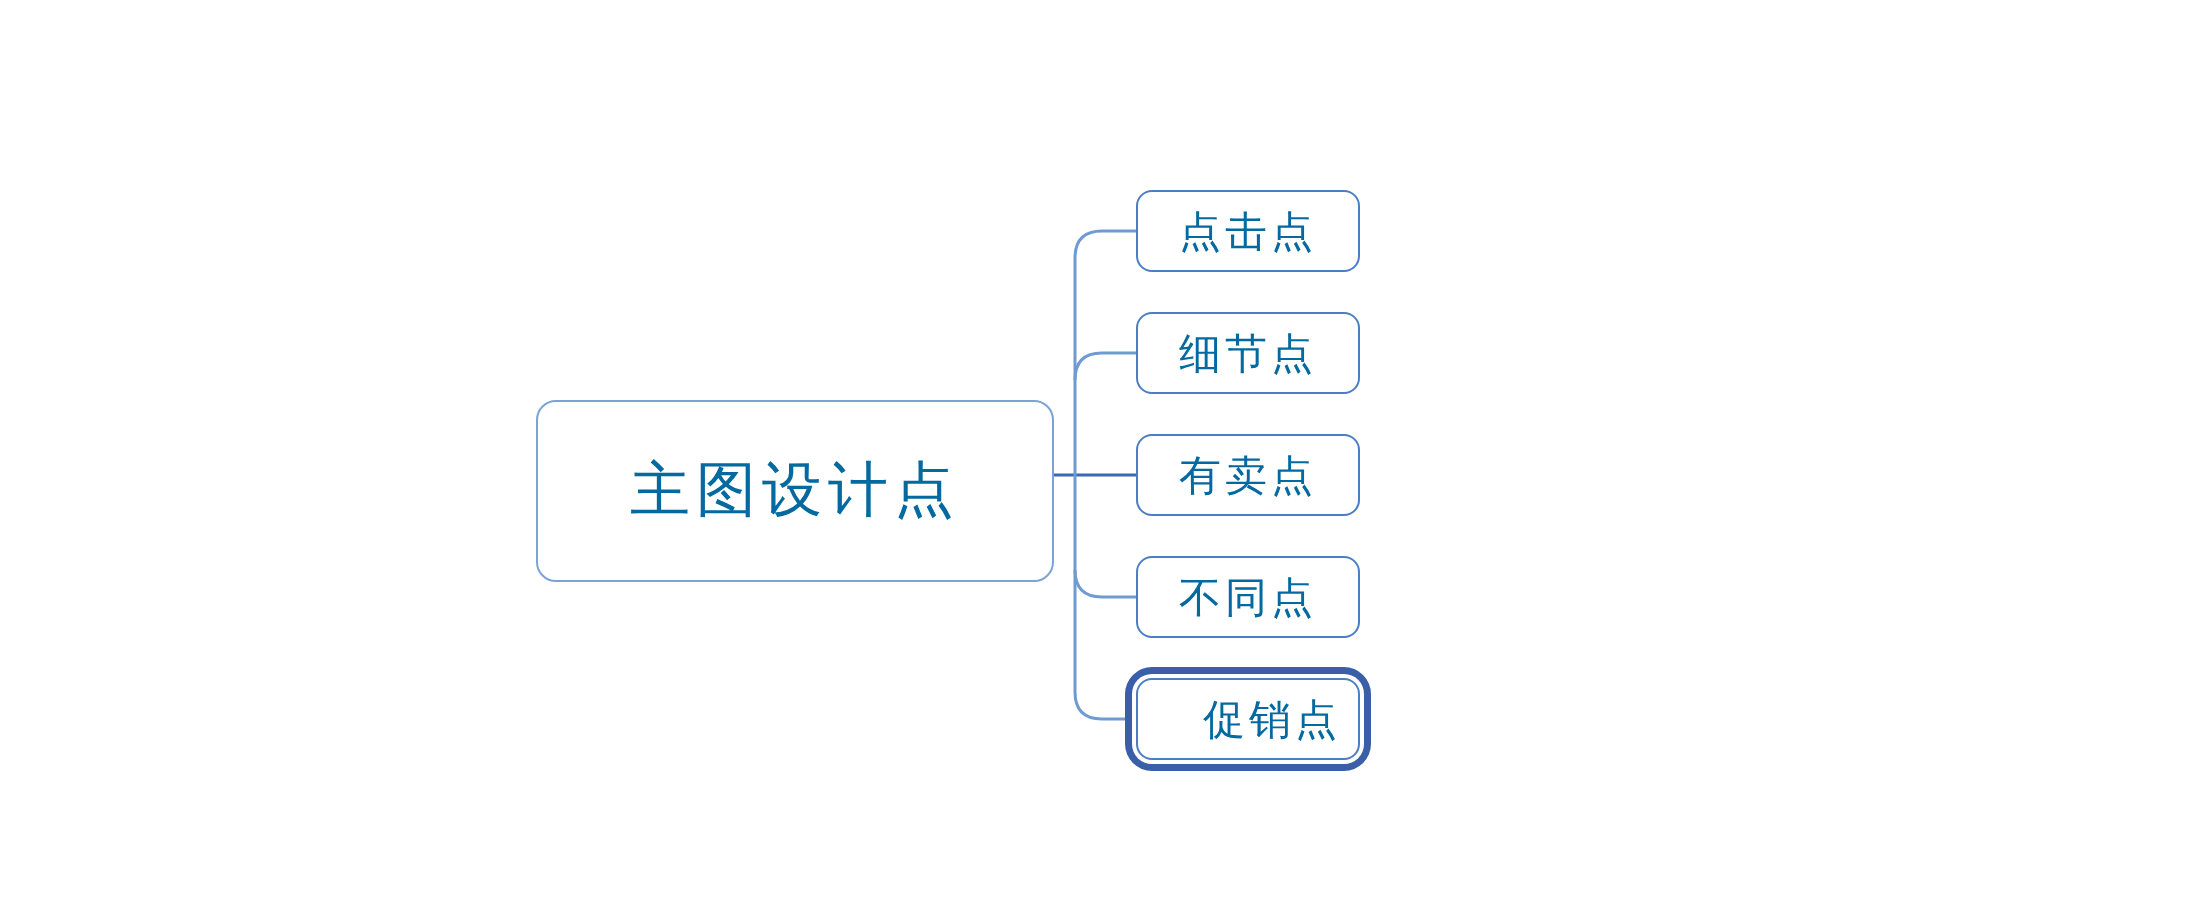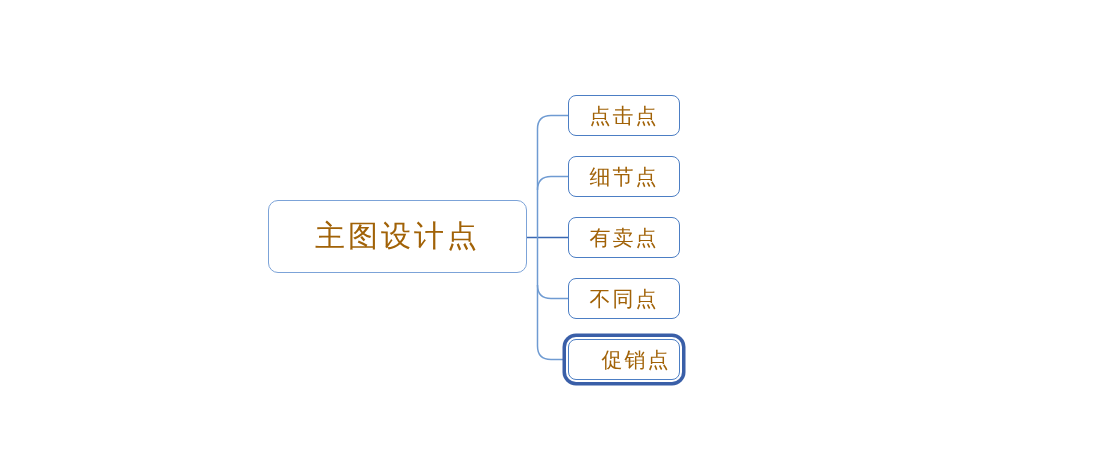--- a/index.html
+++ b/index.html
@@ -22,29 +22,29 @@
     width: 1103px;
     height: 462px;
   }
   .node {
     position: absolute;
     box-sizing: border-box;
     display: flex;
     align-items: center;
     justify-content: center;
     background: #ffffff;
-    color: #a16207;
+    color: #0369a1;
     cursor: default;
     white-space: nowrap;
   }
   .root-node {
     left: 268px;
     top: 200px;
     width: 259px;
-    height: 73px;
+    height: 91px;
     border: 1.5px solid #7ca3d8;
     border-radius: 10px;
     font-size: 30px;
     letter-spacing: 3px;
   }
   .child-node {
     left: 568px;
     width: 112px;
     height: 41px;
     border: 1.5px solid #4c7ec4;

